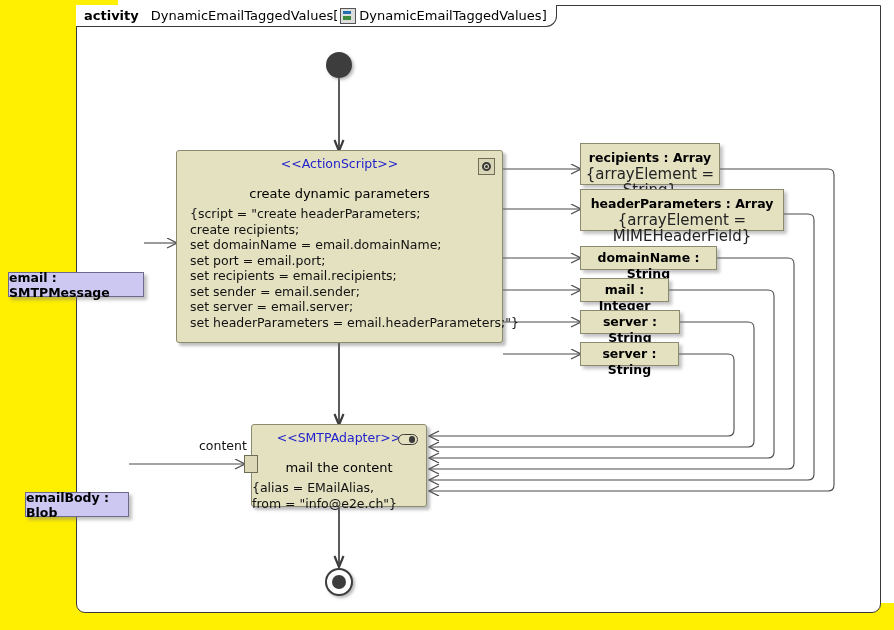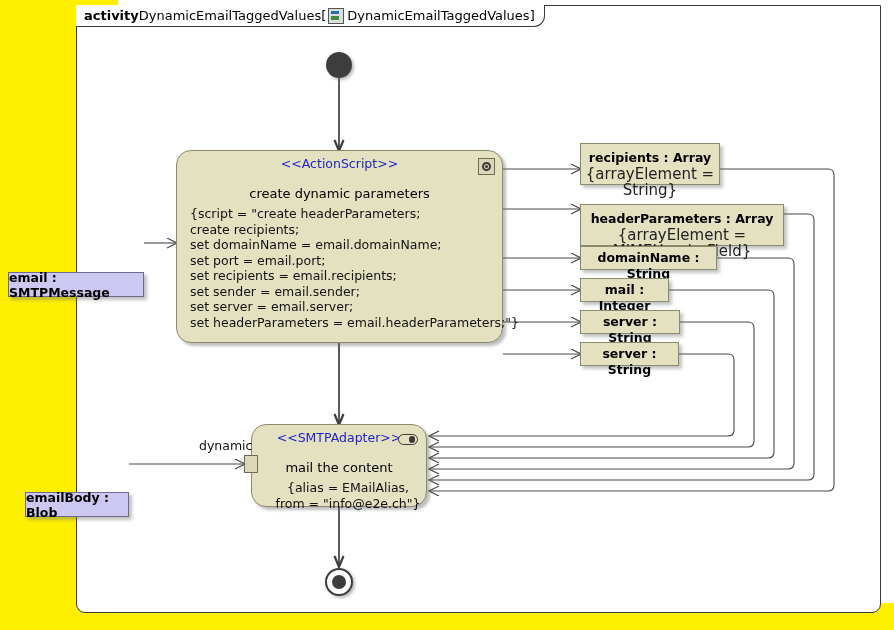--- a/index.html
+++ b/index.html
@@ -46,21 +46,21 @@
     border-left: none;
     border-radius: 0 0 11px 0;
     padding: 1px 9px 1px 8px;
     box-sizing: border-box;
     display: flex;
     align-items: center;
     font-size: 13px;
     color: #000;
     white-space: nowrap;
   }
-  .frame-title b { font-weight: bold; margin-right: 0; }
+  .frame-title b { font-weight: bold; margin-right: 12px; }
   .frame-title .ttl-icon {
     display: inline-block;
     width: 14px; height: 14px;
     margin: 0 3px 0 2px;
     border: 1px solid #555;
     background: #dedede;
     position: relative;
     vertical-align: middle;
     flex: 0 0 auto;
   }
@@ -83,21 +83,21 @@
     left: 0; top: 0;
     width: 894px; height: 630px;
     pointer-events: none;
   }
 
   
   .action {
     position: absolute;
     background: #e4e1c1;
     border: 1px solid #8c8a6e;
-    border-radius: 15px;
+    border-radius: 3px;
     box-sizing: border-box;
     box-shadow: 3px 3px 3px rgba(110,110,110,0.45);
   }
   .stereo {
     color: #2222cc;
     font-size: 12.5px;
     text-align: center;
     margin-top: 5px;
   }
   .act-name {
@@ -108,22 +108,22 @@
     color: #000;
   }
   .act-body {
     font-size: 12.5px;
     color: #111;
     margin: 5px 0 0 13px;
     line-height: 15.5px;
     white-space: pre;
   }
   .act-body.center {
-    margin-left: 18px;
-    text-align: center;
+    margin-left: 0;
+    text-align: left;
   }
 
   
   .icon-script {
     position: absolute;
     right: 7px; top: 7px;
     width: 17px; height: 17px;
     border: 1px solid #6f6d55;
     background: #d9d6b7;
     box-sizing: border-box;
@@ -324,31 +324,31 @@
   <div class="action" style="left:251px; top:424px; width:176px; height:83px;">
     <div class="stereo">&lt;&lt;SMTPAdapter&gt;&gt;</div>
     <div class="act-name">mail the content</div>
     <div class="act-body center">{alias = EMailAlias,
 from = "info@e2e.ch"}</div>
     <div class="icon-adapter"></div>
   </div>
 
   <div class="pin" style="left:244px; top:455px; width:14px; height:18px;"></div>
 
-  <div class="edge-label" style="left:199px; top:438px;">dynamic</div>
+  <div class="edge-label" style="left:199px; top:438px;">content</div>
 
   <div class="paramnode" style="left:8px; top:231px; width:136px; height:25px;">email : SMTPMessage</div>
   <div class="paramnode" style="left:25px; top:451px; width:104px; height:25px;">emailBody : Blob</div>
 
   <div class="objnode" style="left:580px; top:143px; width:140px; height:42px;">
     <span class="on-name">recipients : Array</span>
     <span class="on-tag">{arrayElement = String}</span>
   </div>
 
-  <div class="objnode" style="left:580px; top:204px; width:204px; height:42px;">
+  <div class="objnode" style="left:580px; top:189px; width:204px; height:42px;">
     <span class="on-name">headerParameters : Array</span>
     <span class="on-tag">{arrayElement = MIMEHeaderField}</span>
   </div>
 
   <div class="objnode single" style="left:580px; top:246px; width:137px; height:24px;">
     <span class="on-name">domainName : String</span>
   </div>
 
   <div class="objnode single" style="left:580px; top:278px; width:89px; height:24px;">
     <span class="on-name">mail : Integer</span>

